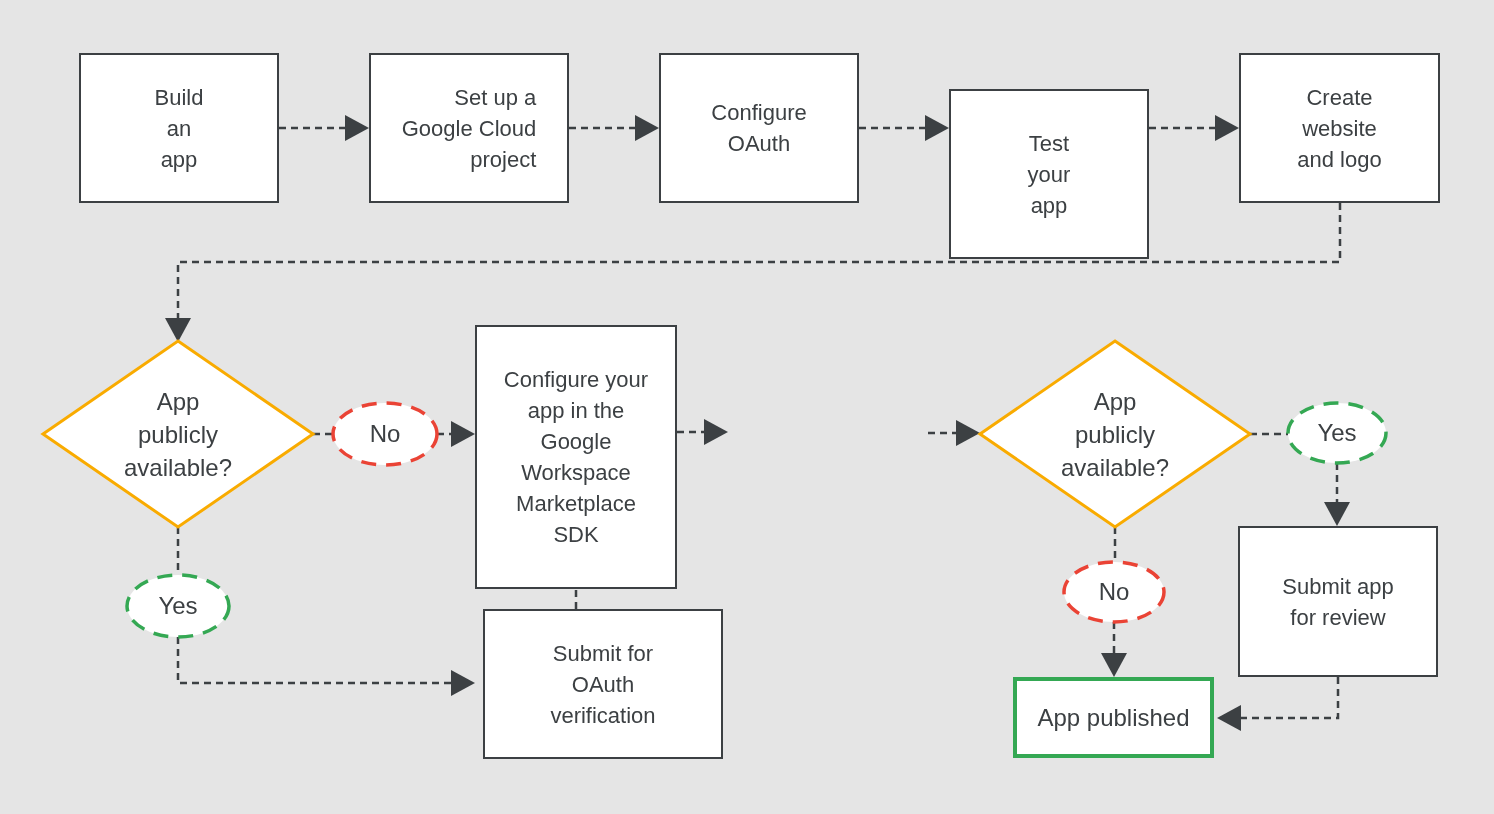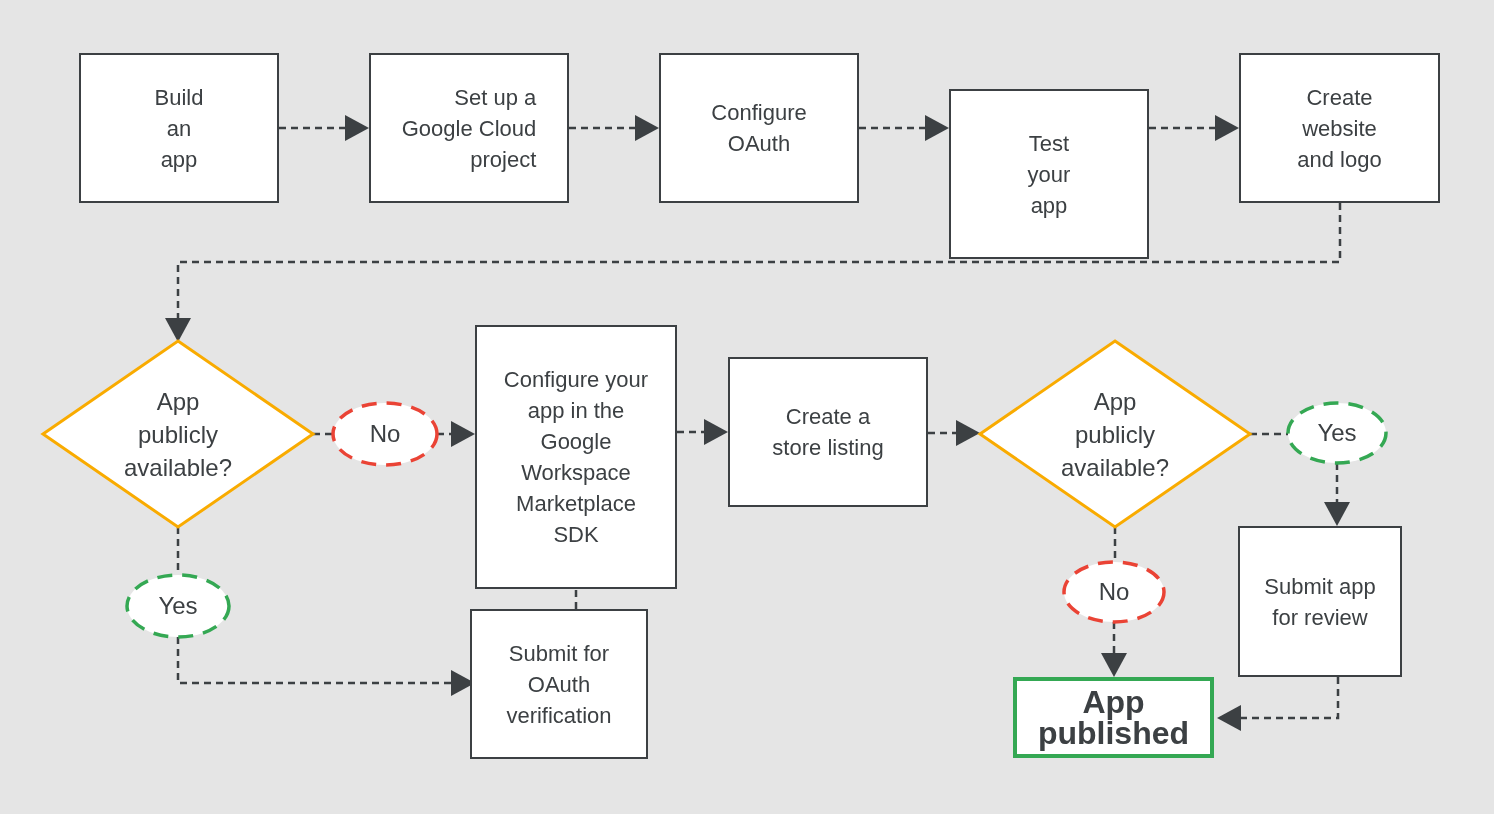--- a/index.html
+++ b/index.html
@@ -22,22 +22,21 @@
     align-items: center;
     justify-content: center;
     text-align: center;
     white-space: pre-line;
     font-size: 22px;
     line-height: 31px;
     color: #3C4043;
   }
   .node.terminal {
     border: 4px solid #34A853;
-    font-size: 32px;
-    font-weight: bold;
+    font-size: 24px;
   }
   .shape-label {
     position: absolute;
     display: flex;
     align-items: center;
     justify-content: center;
     text-align: center;
     white-space: pre-line;
     color: #3C4043;
     pointer-events: none;
@@ -124,28 +123,26 @@
 website
 and logo</div>
 
   <div class="node" style="left:475px; top:325px; width:202px; height:264px;">Configure your
 app in the
 Google
 Workspace
 Marketplace
 SDK</div>
 
-  <div class="node" style="left:728px; top:357px; width:200px; height:150px;">Create a
-store listing</div>
 
-  <div class="node" style="left:470px; top:609px; width:178px; height:150px;">Submit for
+  <div class="node" style="left:483px; top:609px; width:240px; height:150px;">Submit for
 OAuth
 verification</div>
 
-  <div class="node" style="left:1238px; top:526px; width:164px; height:151px;">Submit app
+  <div class="node" style="left:1238px; top:526px; width:200px; height:151px;">Submit app
 for review</div>
 
   <div class="node terminal" style="left:1013px; top:677px; width:201px; height:81px;">App published</div>
 
   <div class="shape-label decision-label" style="left:43px; top:341px; width:270px; height:186px;">App
 publicly
 available?</div>
 
   <div class="shape-label decision-label" style="left:980px; top:341px; width:270px; height:186px;">App
 publicly

